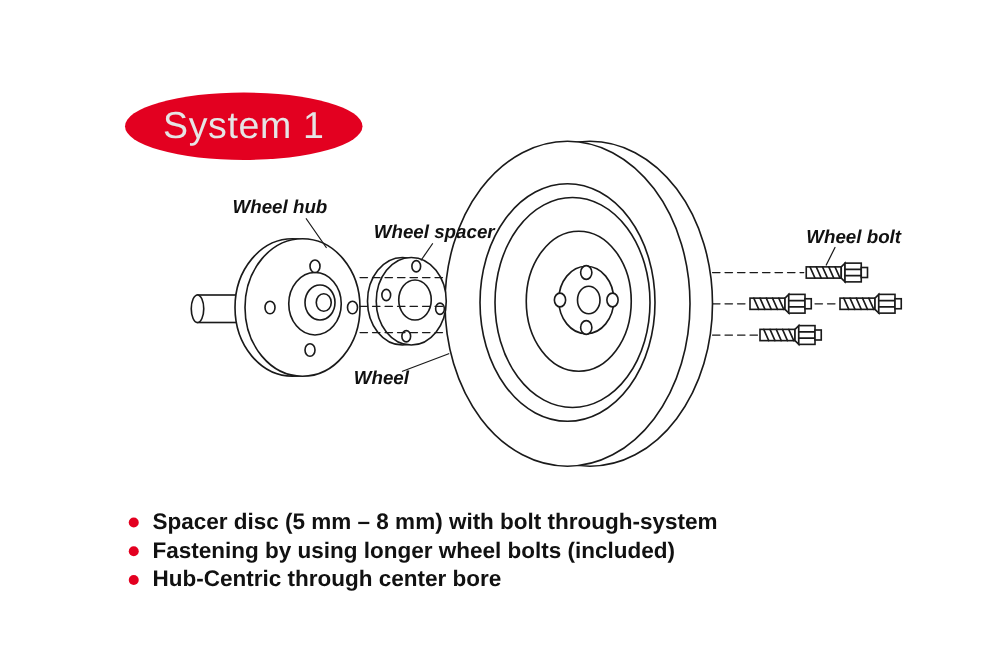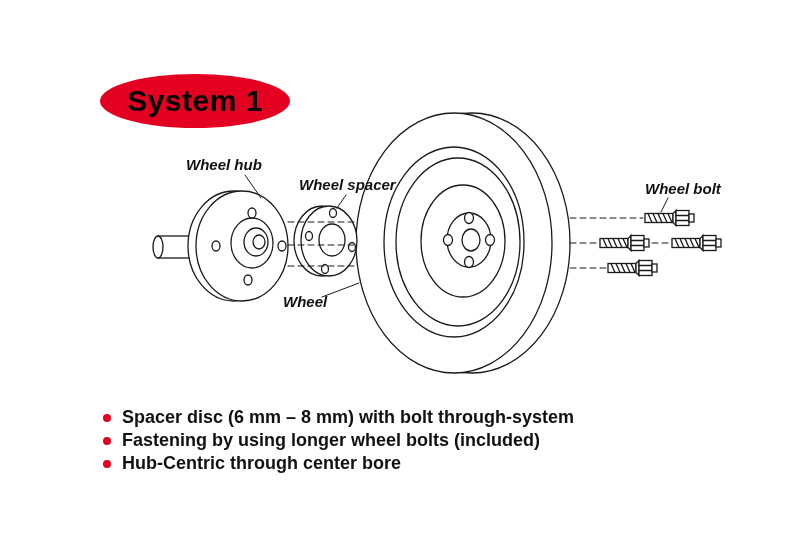--- a/index.html
+++ b/index.html
@@ -18,21 +18,21 @@
   }
   .page{position:absolute;inset:0;background:var(--background);}
   .badge{
     position:absolute;left:100px;top:74px;
     width:190px;height:54px;
     background:var(--accent-red);
     border-radius:50%;
     display:flex;align-items:center;justify-content:center;
   }
   .badge span{
-    color:#000000;font-size:30px;font-weight:bold;letter-spacing:0.5px;
+    color:#e5e5e5;font-size:30px;font-weight:normal;letter-spacing:0.5px;
   }
   .diagram-svg{position:absolute;left:0;top:0;}
   .bullets{
     position:absolute;left:103px;top:406px;
     list-style:none;margin:0;padding:0;
   }
   .bullets li{
     display:flex;align-items:center;
     height:23px;
     font-weight:bold;font-size:18px;color:var(--text);
@@ -140,21 +140,21 @@
       <text x="186" y="170">Wheel hub</text>
       <text x="299" y="190">Wheel spacer</text>
       <text x="283" y="307">Wheel</text>
       <text x="645" y="194">Wheel bolt</text>
     </g>
   </svg>
 
   <ul class="bullets">
     <li>
       <span class="dot"></span>
-      <span>Spacer disc (6 mm – 8 mm) with bolt through-system</span>
+      <span>Spacer disc (5 mm – 8 mm) with bolt through-system</span>
     </li>
     <li>
       <span class="dot"></span>
       <span>Fastening by using longer wheel bolts (included)</span>
     </li>
     <li>
       <span class="dot"></span>
       <span>Hub-Centric through center bore</span>
     </li>
   </ul>

